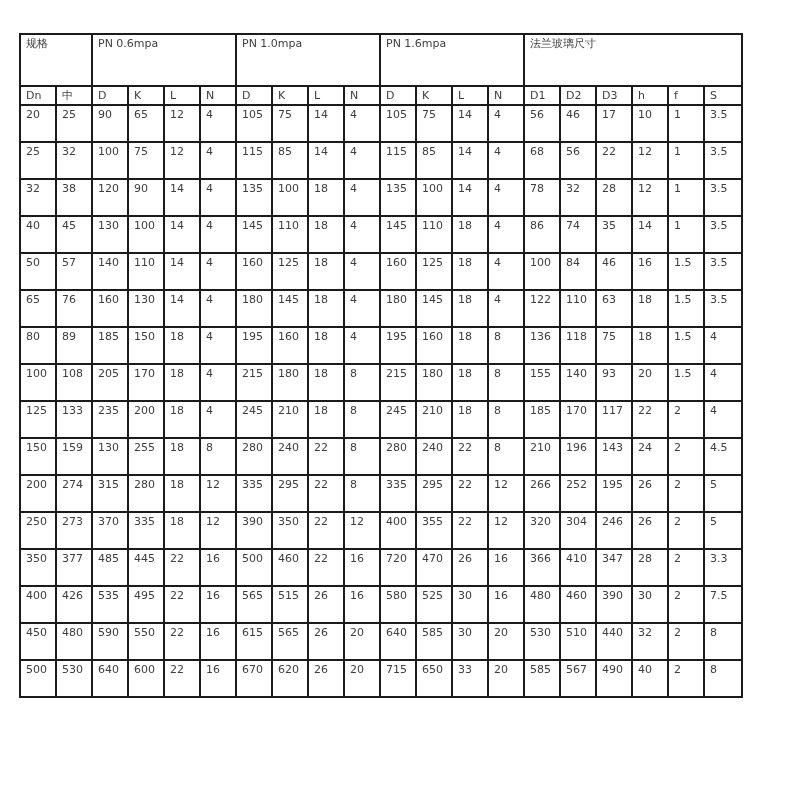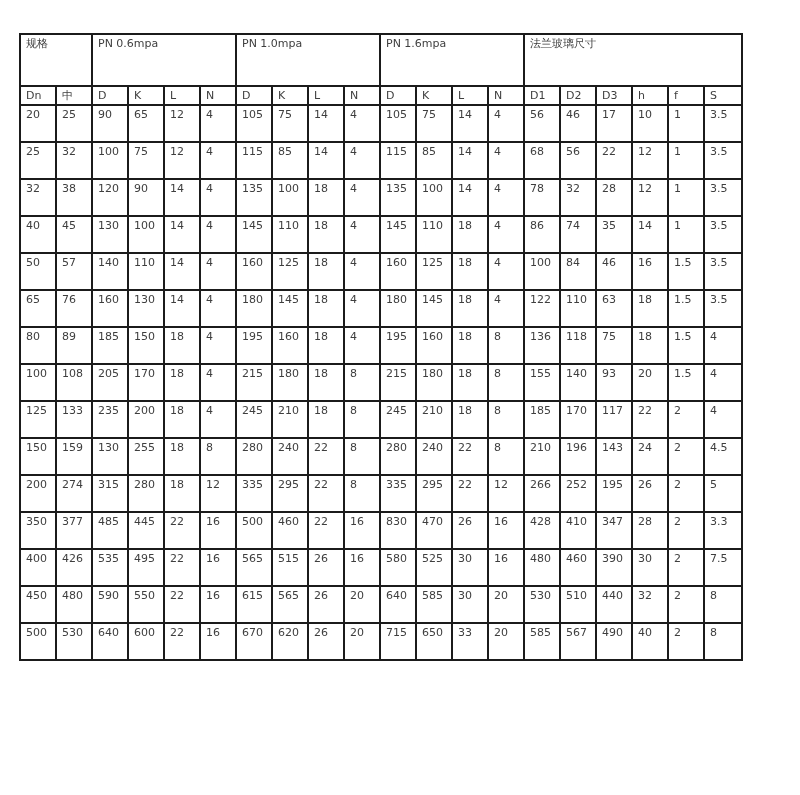--- a/index.html
+++ b/index.html
@@ -336,35 +336,57 @@
           <td>22</td>
           <td>12</td>
           <td>266</td>
           <td>252</td>
           <td>195</td>
           <td>26</td>
           <td>2</td>
           <td>5</td>
         </tr>
         <tr>
+          <td>250</td>
+          <td>273</td>
+          <td>370</td>
+          <td>335</td>
+          <td>18</td>
+          <td>12</td>
+          <td>390</td>
+          <td>350</td>
+          <td>22</td>
+          <td>12</td>
+          <td>400</td>
+          <td>355</td>
+          <td>22</td>
+          <td>12</td>
+          <td>320</td>
+          <td>304</td>
+          <td>246</td>
+          <td>26</td>
+          <td>2</td>
+          <td>5</td>
+        </tr>
+        <tr>
           <td>350</td>
           <td>377</td>
           <td>485</td>
           <td>445</td>
           <td>22</td>
           <td>16</td>
           <td>500</td>
           <td>460</td>
           <td>22</td>
           <td>16</td>
-          <td>830</td>
+          <td>720</td>
           <td>470</td>
           <td>26</td>
           <td>16</td>
-          <td>428</td>
+          <td>366</td>
           <td>410</td>
           <td>347</td>
           <td>28</td>
           <td>2</td>
           <td>3.3</td>
         </tr>
         <tr>
           <td>400</td>
           <td>426</td>
           <td>535</td>

